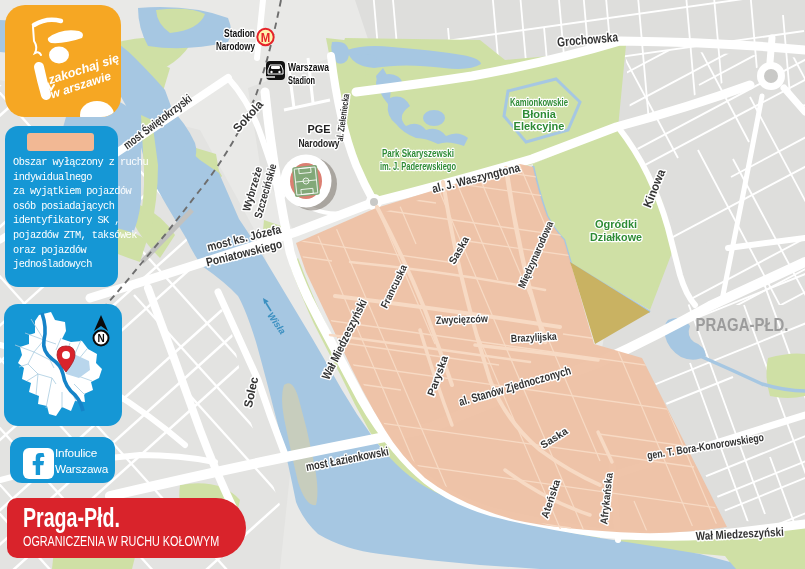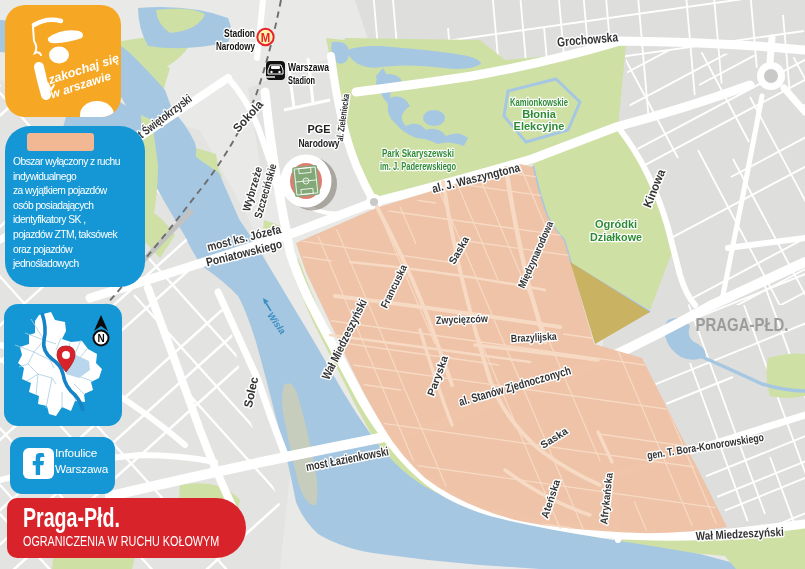--- a/index.html
+++ b/index.html
@@ -502,21 +502,21 @@
 
 <ellipse cx="54" cy="50" rx="10" ry="8.5" fill="#ffffff"></ellipse>
 <ellipse cx="92" cy="110" rx="17" ry="14" fill="#ffffff"></ellipse>
 <g font-family="Liberation Sans,sans-serif" font-style="italic" fill="#ffffff" text-anchor="middle">
 <text x="79" y="68" font-size="12.5" font-weight="bold" transform="rotate(-18 79 65)">zakochaj się</text>
 <text x="76" y="84" font-size="12" font-weight="bold" transform="rotate(-18 76 81)">w arszawie</text>
 </g>
 </svg>
 </div>
 
-<div style="position:absolute;left:5px;top:126px;width:140px;height:161px;background:#1597d5;border-radius:25px;color:#fff;font-family:Liberation Sans, sans-serif">
+<div style="position:absolute;left:5px;top:126px;width:113px;height:161px;background:#1597d5;border-radius:13px;color:#fff;font-family:Liberation Mono, monospace">
 
 <div style="position:absolute;left:22px;top:7px;width:67px;height:18px;background:#f2b894;border-radius:3px"></div>
 <div style="position:absolute;left:8px;top:29px;font-size:10.3px;line-height:14.6px;letter-spacing:-0.55px;white-space:nowrap">Obszar wyłączony z ruchu<br>indywidualnego<br>za wyjątkiem pojazdów<br>osób posiadających<br>identyfikatory SK ,<br>pojazdów ZTM, taksówek<br>oraz pojazdów<br>jednośladowych</div>
 </div>
 
 <div style="position:absolute;left:4px;top:304px;width:118px;height:122px;background:#1597d5;border-radius:14px">
 <svg width="118" height="122" viewBox="0 0 118 122">
 
 <path d="M35,11 L47,8 L51,16 L61,18 L62,27 L58,35 L67,38 L78,37 L84,45 L93,50 L92,59 L98,65 L95,74 L87,78 L89,86 L80,90 L81,98 L71,97 L67,107 L58,103 L52,112 L45,110 L43,102 L34,100 L35,92 L25,88 L27,79 L18,75 L20,64 L14,59 L18,51 L16,43 L25,40 L25,31 L31,29 L31,17 Z" fill="#ffffff"></path>
 <g stroke="#a8cbe0" stroke-width="0.8" fill="none">
@@ -529,21 +529,21 @@
 
 <path d="M62,42 Q71,42 71,51 Q71,57 62,68 Q53,57 53,51 Q53,42 62,42 Z" fill="#d9232b" stroke="#a51b22" stroke-width="0.8"></path>
 <circle cx="62" cy="51" r="4" fill="#ffffff"></circle>
 
 <path d="M90,27 L97,11 L104,27 L97,22 Z" fill="#0b0b0b"></path>
 <circle cx="97" cy="34" r="7.5" fill="#ffffff" stroke="#0b0b0b" stroke-width="2"></circle>
 <text x="97" y="38" font-size="10" font-weight="bold" fill="#0b0b0b" text-anchor="middle" font-family="Liberation Sans,sans-serif">N</text>
 </svg>
 </div>
 
-<div style="position:absolute;left:10px;top:437px;width:105px;height:57px;background:#1597d5;border-radius:12px;color:#fff;font-family:'Liberation Sans',sans-serif">
+<div style="position:absolute;left:10px;top:437px;width:105px;height:46px;background:#1597d5;border-radius:12px;color:#fff;font-family:'Liberation Sans',sans-serif">
 
 <div style="position:absolute;left:13px;top:11px;width:31px;height:31px;background:#fff;border-radius:6px"></div>
 <svg style="position:absolute;left:13px;top:11px" width="31" height="31" viewBox="0 0 31 31">
       <path d="M20.5,5 h-3.4 q-4.4,0 -4.4,4.4 v3.6 h-3 v4.3 h3 v9.7 h4.4 v-9.7 h3.3 l0.6,-4.3 h-3.9 v-2.5 q0-1.5 1.5-1.5 h2.9 z" fill="#1597d5"></path>
     </svg>
 <div style="position:absolute;left:45px;top:9px;font-size:11.8px;line-height:15.5px;letter-spacing:-0.2px">Infoulice<br>Warszawa</div>
 </div>
 
 <div style="position:absolute;left:7px;top:498px;width:239px;height:60px;background:#d9232b;border-radius:10px 30px 30px 10px;color:#fff;font-family:'Liberation Sans',sans-serif;overflow:hidden">
 

